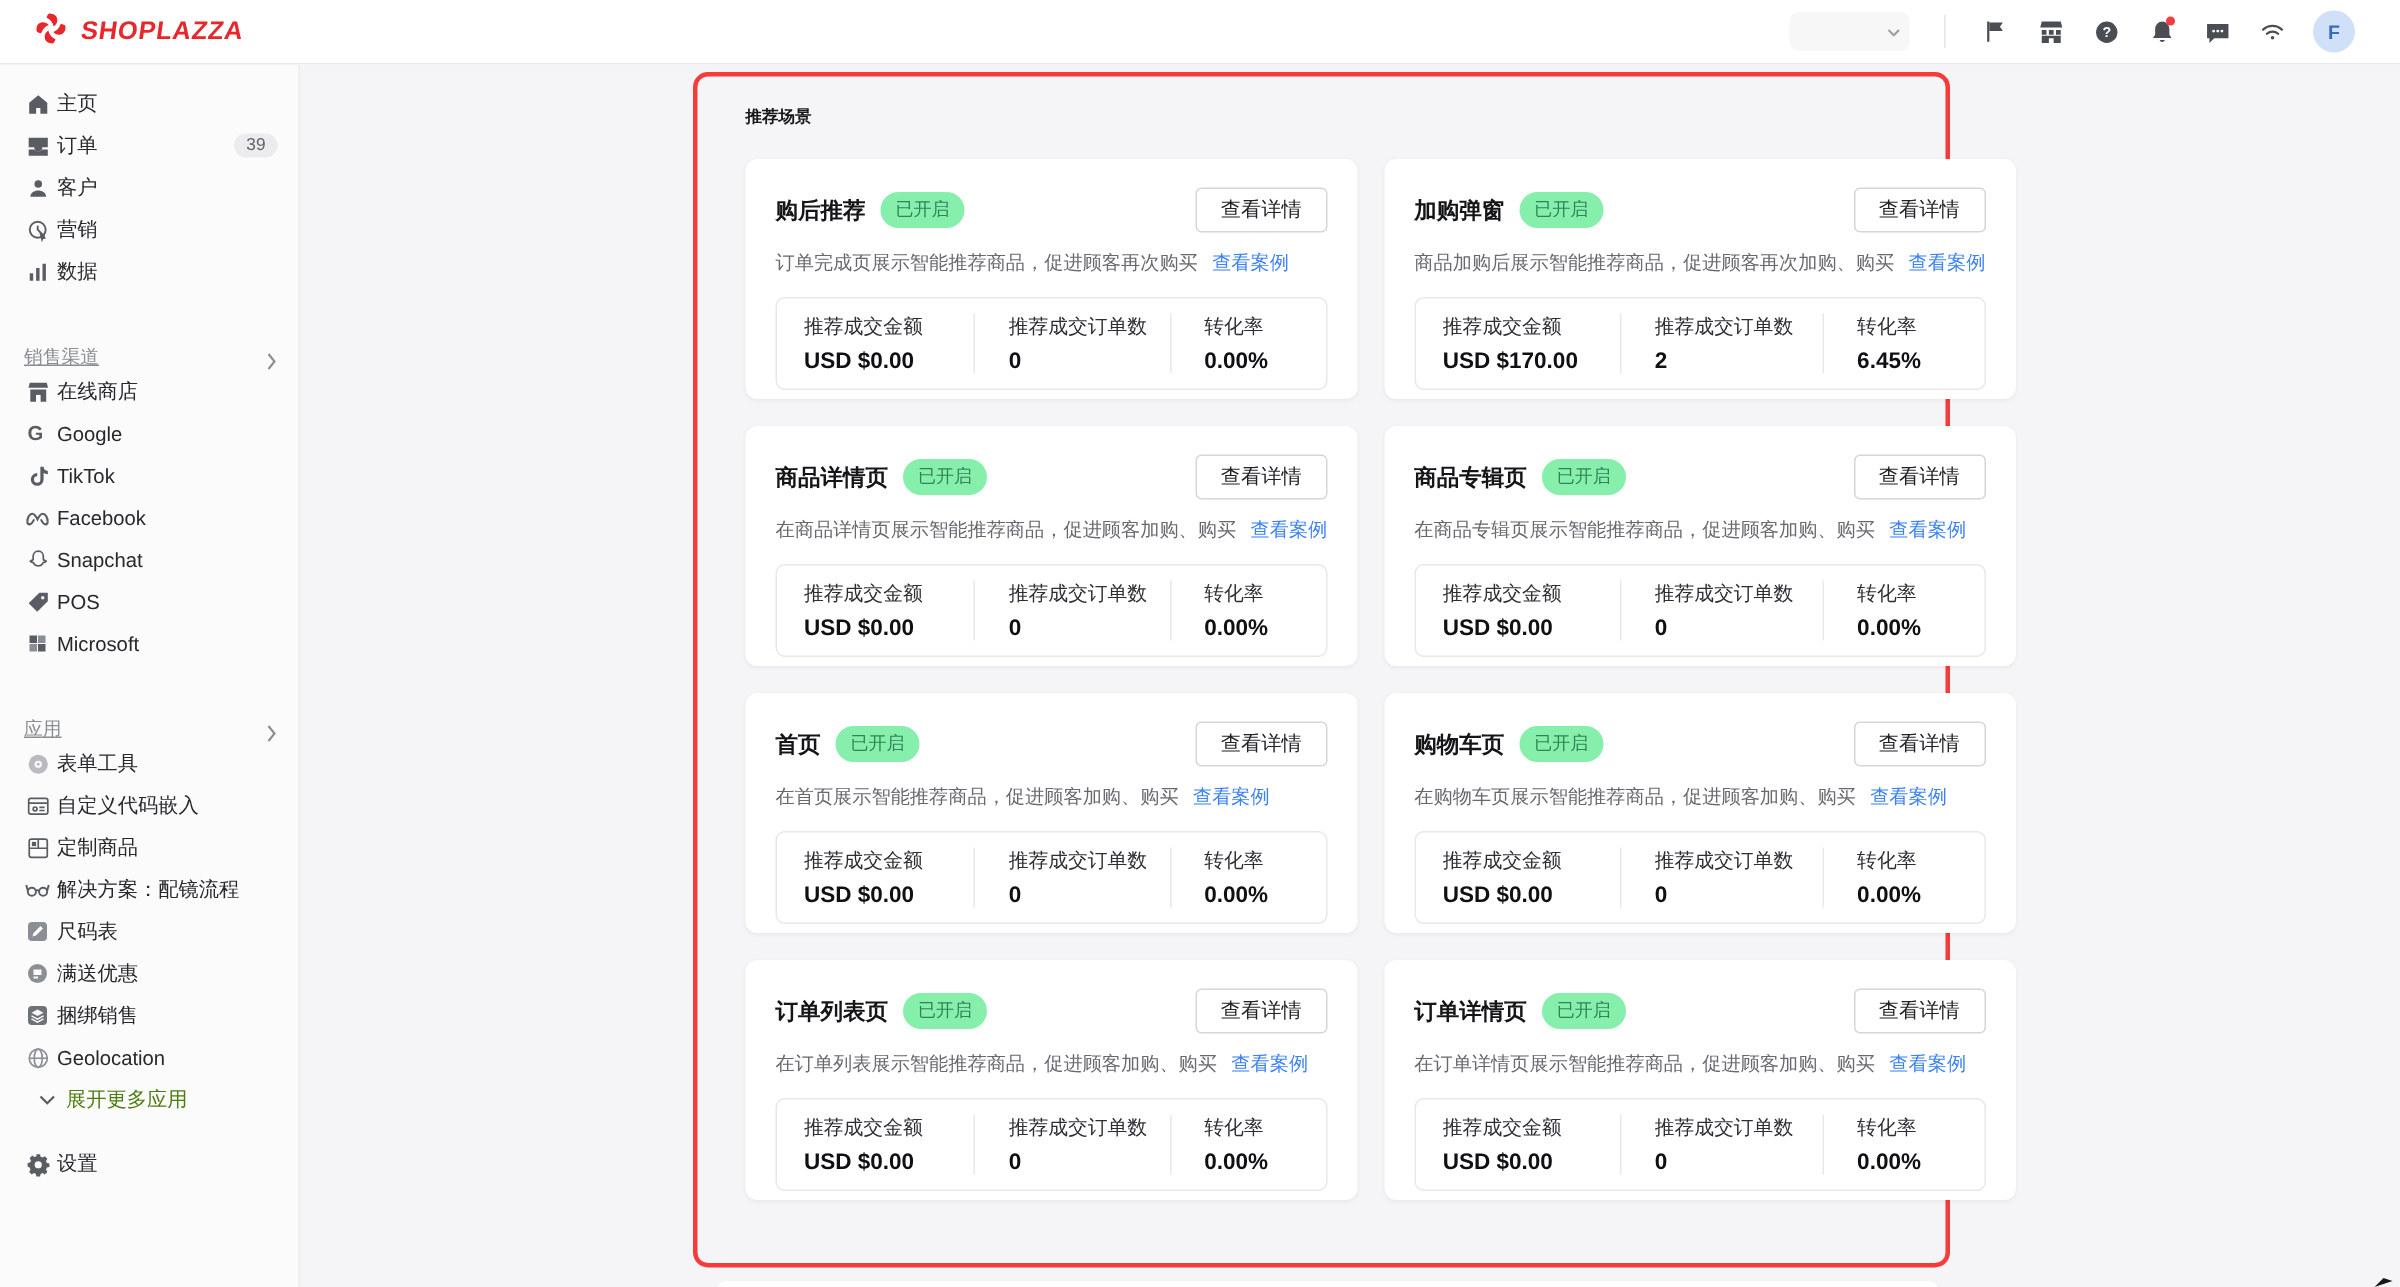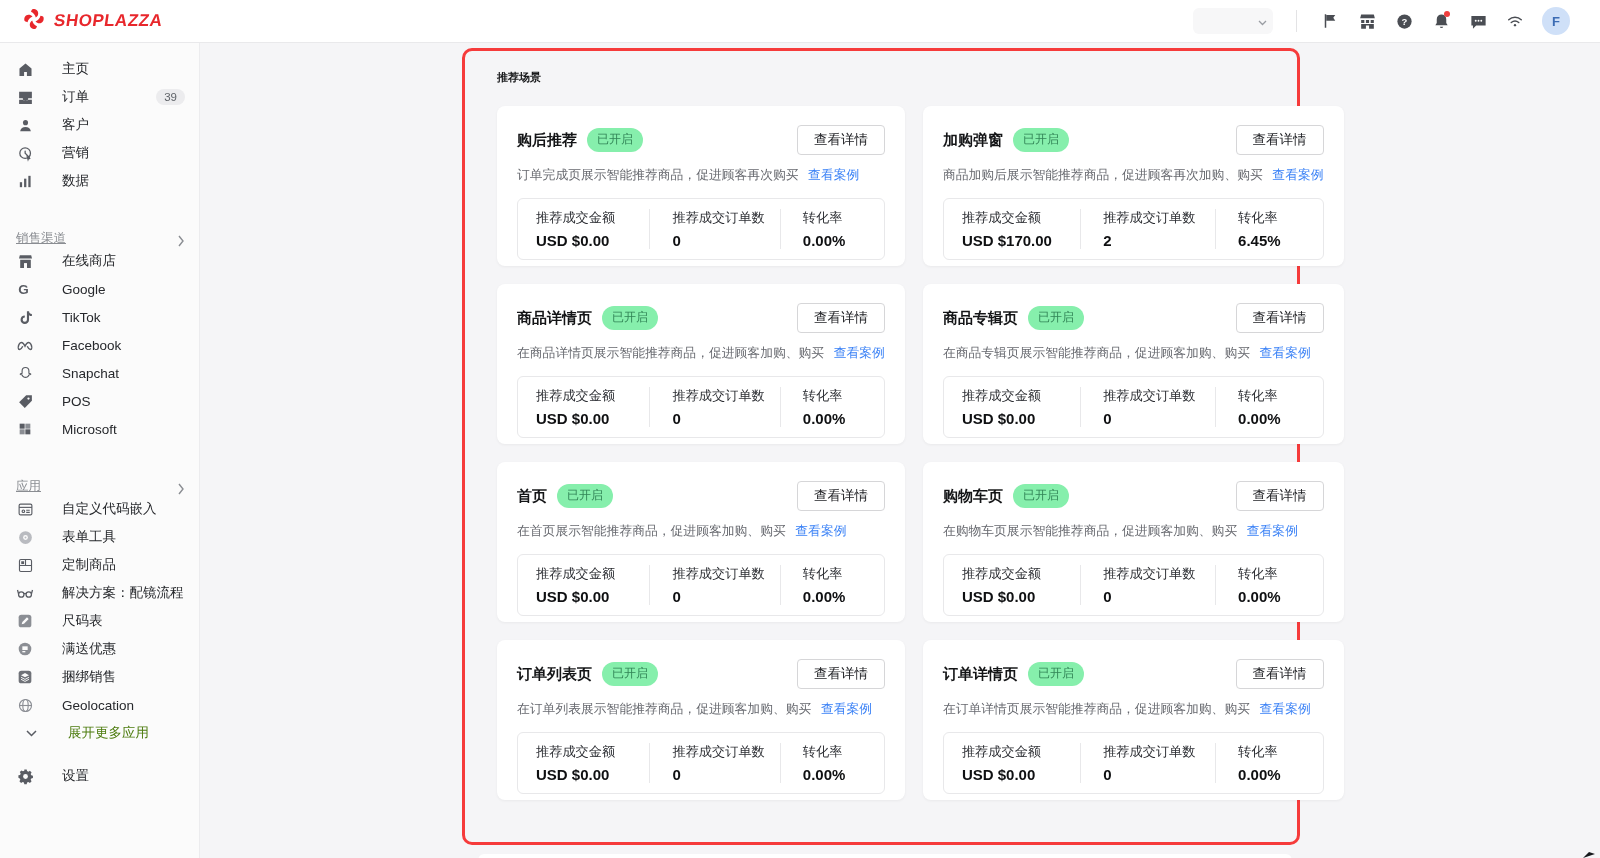--- a/index.html
+++ b/index.html
@@ -12,21 +12,21 @@
   .topbar-right { margin-left:auto; display:flex; align-items:center; gap:17px; padding-right:30px; }
   .store-pill { width:80px; height:26px; background:#f7f7f8; border-radius:6px; display:flex; align-items:center; justify-content:flex-end; padding-right:6px; }
   .tb-divider { width:1px; height:22px; background:#e3e3e5; margin:0 6px; }
   .tb-icon { width:20px; height:20px; display:flex; align-items:center; justify-content:center; position:relative; cursor:pointer; }
   .tb-icon svg { display:block; }
   .red-dot { position:absolute; top:0px; right:1px; width:6px; height:6px; background:#f03e3e; border-radius:50%; }
   .avatar { width:28px; height:28px; border-radius:50%; background:#cfe0f8; color:#3c6cb4; font-size:13px; font-weight:bold; display:flex; align-items:center; justify-content:center; }
 
   
   #sidebar { position:absolute; left:0; top:43px; width:200px; height:815px; background:#fbfbfb; border-right:1px solid #ececee; padding-top:12px; }
-  .nav-item { height:28px; display:flex; align-items:center; padding:0 14px 0 16px; gap:28px; font-size:13.5px; color:#26282c; cursor:pointer; }
+  .nav-item { height:28px; display:flex; align-items:center; padding:0 14px 0 16px; gap:4px; font-size:13.5px; color:#26282c; cursor:pointer; }
   .nav-item .icn { width:18px; height:18px; display:flex; align-items:center; justify-content:center; color:#595c63; font-size:13px; flex:0 0 18px; }
   .nav-badge { margin-left:auto; background:#ececee; color:#5f6368; font-size:11.5px; border-radius:999px; padding:2px 8px; }
   .nav-section { height:28px; margin-top:24px; display:flex; align-items:flex-end; padding:0 14px 0 16px; font-size:12.5px; color:#8a8d92; cursor:pointer;text-decoration:underline; }
   .nav-section .chev { margin-left:auto; display:flex; }
   .expand-row { padding-left:22px; color:#4d7c0f; }
   .settings-row { margin-top:15px; }
 
   
   #main { position:absolute; left:200px; top:43px; width:1400px; height:815px; background:#f5f5f7; }
   #highlight-box { position:absolute; left:462px; top:48px; width:838px; height:797px; border:3px solid #f63b3b; border-radius:10px; padding:17px 27px 20px 32px; }
@@ -247,41 +247,41 @@
     <span>应用</span>
     <span class="chev">
         <svg width="8" height="12" viewBox="0 0 8 12" fill="none" stroke="#8a8d92" stroke-width="1.4">
           <path d="M2 1l4 5-4 5"></path>
         </svg>
       </span>
   </div>
 
   <div class="nav-item">
     <span class="icn">
+        <svg width="17" height="17" viewBox="0 0 24 24">
+          <circle cx="12" cy="12" r="9" fill="#b9bbc0"></circle>
+          <circle cx="12" cy="12" r="3.4" fill="#fbfbfb"></circle>
+          <circle cx="12" cy="12" r="1.4" fill="#b9bbc0"></circle>
+        </svg>
+      </span>
+    <span>表单工具</span>
+  </div>
+  <div class="nav-item">
+    <span class="icn">
         <svg width="17" height="17" viewBox="0 0 24 24" fill="none" stroke="#595c63" stroke-width="1.6">
           <rect x="3" y="4.5" width="18" height="15" rx="2"></rect>
           <path d="M3 9h18"></path>
           <circle cx="9" cy="14.5" r="1.8"></circle>
           <path d="M13 13h5M13 16h5"></path>
         </svg>
       </span>
     <span>自定义代码嵌入</span>
   </div>
   <div class="nav-item">
     <span class="icn">
-        <svg width="17" height="17" viewBox="0 0 24 24">
-          <circle cx="12" cy="12" r="9" fill="#b9bbc0"></circle>
-          <circle cx="12" cy="12" r="3.4" fill="#fbfbfb"></circle>
-          <circle cx="12" cy="12" r="1.4" fill="#b9bbc0"></circle>
-        </svg>
-      </span>
-    <span>表单工具</span>
-  </div>
-  <div class="nav-item">
-    <span class="icn">
         <svg width="17" height="17" viewBox="0 0 24 24" fill="none" stroke="#595c63" stroke-width="1.6">
           <rect x="3.5" y="3.5" width="17" height="17" rx="2"></rect>
           <path d="M3.5 12h17M12 3.5V12"></path>
           <rect x="6" y="6" width="4" height="4" fill="#595c63" stroke="none"></rect>
         </svg>
       </span>
     <span>定制商品</span>
   </div>
   <div class="nav-item">
     <span class="icn">

